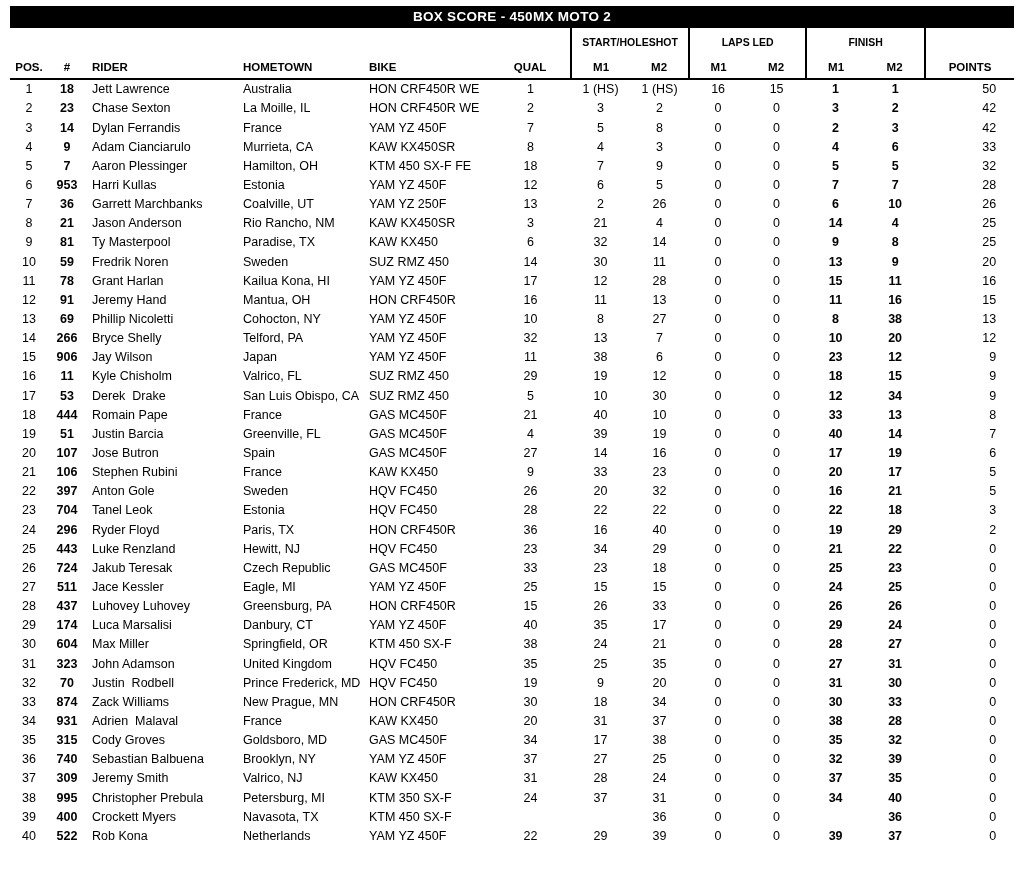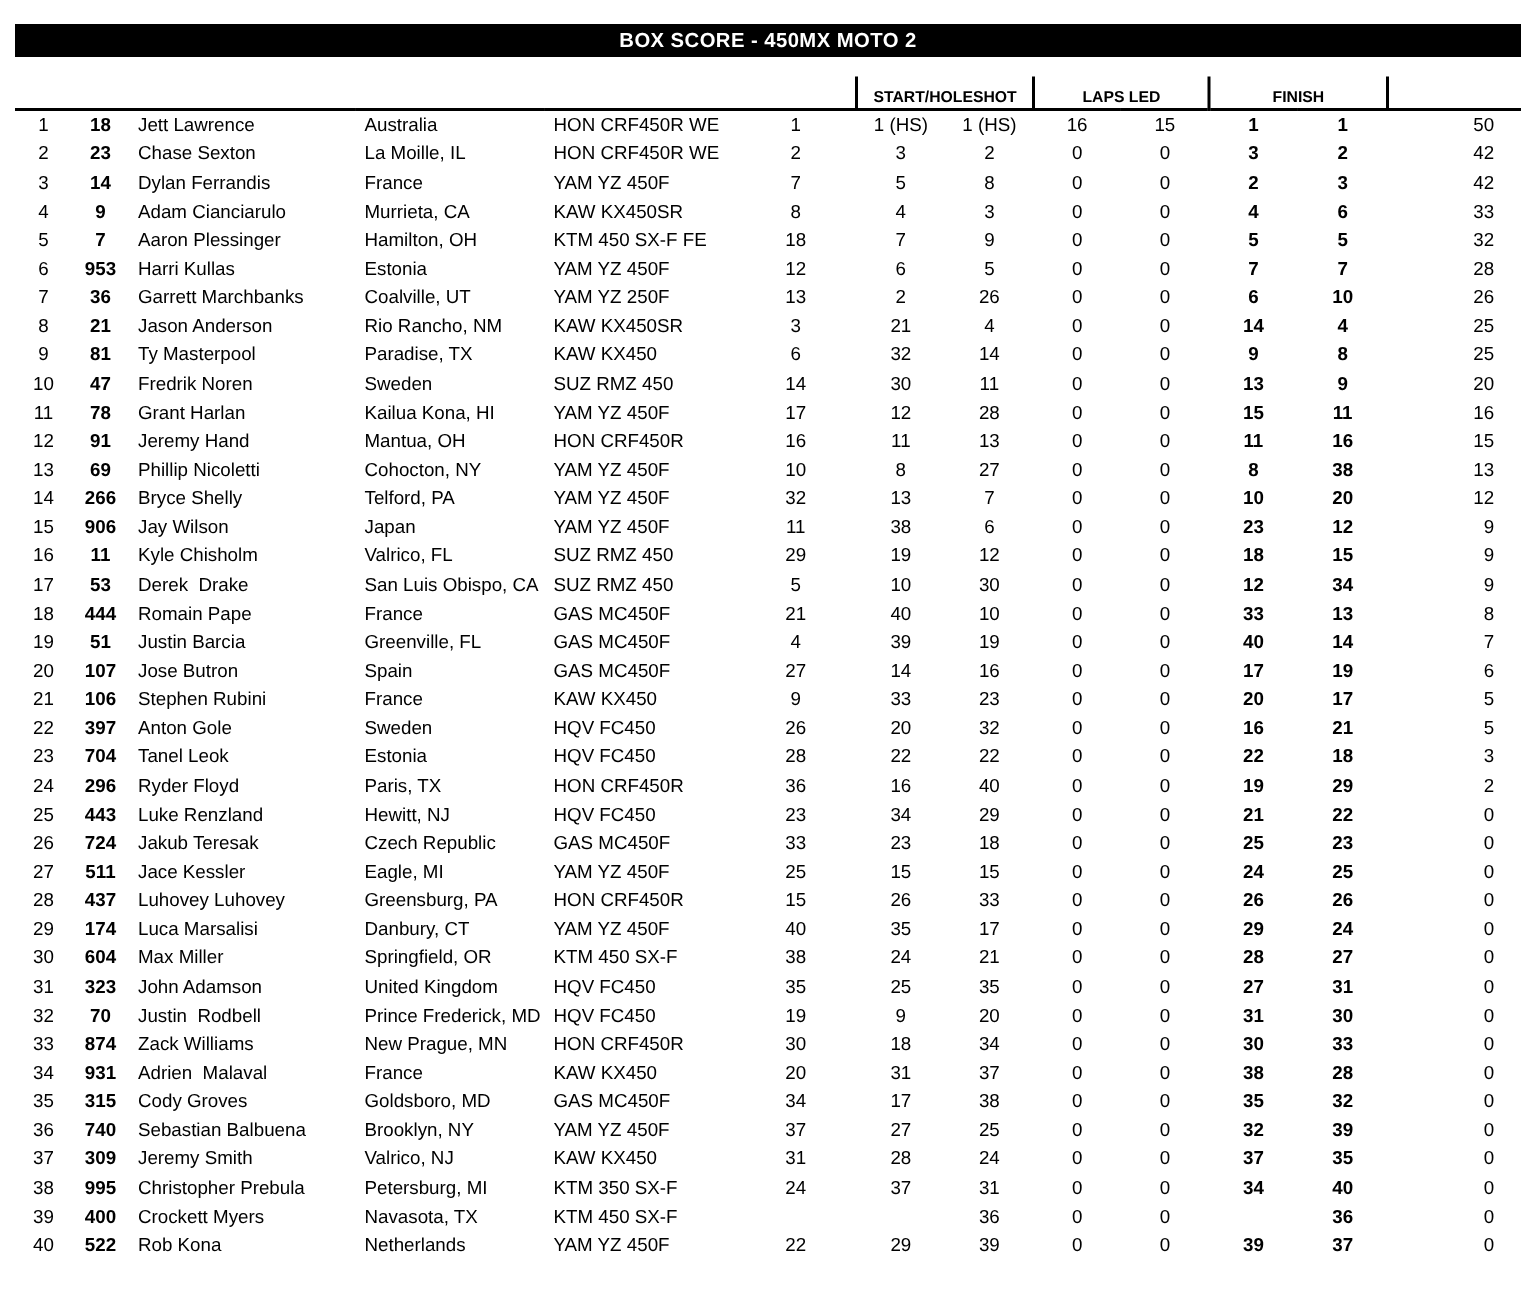--- a/index.html
+++ b/index.html
@@ -1,22 +1,22 @@
 <!DOCTYPE html>
 <html><head>
 <meta charset="utf-8">
 <style>
   html,body{margin:0;padding:0;background:#ffffff;width:1024px;height:875px;overflow:hidden;}
   body{font-family:"Liberation Sans","DejaVu Sans",sans-serif;color:#000;}
-  .page{padding:16px 10px 0 10px;}
+  .page{padding:6px 10px 0 10px;}
   .title-bar{
     height:22px;background:#000;color:#fff;text-align:center;
     font-size:13.5px;font-weight:bold;line-height:22px;letter-spacing:.3px;
   }
-  table{border-collapse:collapse;table-layout:fixed;width:1004px;margin-top:13px;}
+  table{border-collapse:collapse;table-layout:fixed;width:1004px;margin-top:0;}
   thead{border-bottom:2px solid #000;}
   thead th,thead td{font-weight:bold;padding:0;}
   tr.group-row th,tr.group-row td{height:20px;vertical-align:bottom;font-size:10.5px;padding-bottom:1px;}
   tr.col-row th{height:24px;vertical-align:bottom;font-size:11.5px;padding-bottom:5px;}
   .vl{border-left:2px solid #000;}
   tbody td{font-size:12.5px;height:19.15px;line-height:1;padding:0;vertical-align:middle;}
   .c{text-align:center;}
   .l{text-align:left;padding-left:6px;}
   .b{font-weight:bold;}
   .pre{white-space:pre;}
@@ -46,20 +46,35 @@
       <col style="width:89px">
     </colgroup>
     <thead>
       <tr class="group-row" id="group-row">
           <td colspan="6"></td>
           <th colspan="2" class="vl c">START/HOLESHOT</th>
           <th colspan="2" class="vl c">LAPS LED</th>
           <th colspan="2" class="vl c">FINISH</th>
           <td class="vl"></td>
         </tr>
+      <tr class="col-row" id="col-row">
+          <th class="c">POS.</th>
+          <th class="c">#</th>
+          <th class="l">RIDER</th>
+          <th class="l">HOMETOWN</th>
+          <th class="l">BIKE</th>
+          <th class="c">QUAL</th>
+          <th class="c vl">M1</th>
+          <th class="c">M2</th>
+          <th class="c vl">M1</th>
+          <th class="c">M2</th>
+          <th class="c vl">M1</th>
+          <th class="c">M2</th>
+          <th class="c vl">POINTS</th>
+        </tr>
     </thead>
     <tbody id="table-body">
         <tr>
           <td class="c">1</td>
           <td class="c b">18</td>
           <td class="l pre">Jett Lawrence</td>
           <td class="l">Australia</td>
           <td class="l">HON CRF450R WE</td>
           <td class="c">1</td>
           <td class="c">1 (HS)</td>
@@ -185,21 +200,21 @@
           <td class="c">32</td>
           <td class="c">14</td>
           <td class="c">0</td>
           <td class="c">0</td>
           <td class="c b">9</td>
           <td class="c b">8</td>
           <td class="c pts">25</td>
         </tr>
         <tr>
           <td class="c">10</td>
-          <td class="c b">47</td>
+          <td class="c b">59</td>
           <td class="l pre">Fredrik Noren</td>
           <td class="l">Sweden</td>
           <td class="l">SUZ RMZ 450</td>
           <td class="c">14</td>
           <td class="c">30</td>
           <td class="c">11</td>
           <td class="c">0</td>
           <td class="c">0</td>
           <td class="c b">13</td>
           <td class="c b">9</td>

